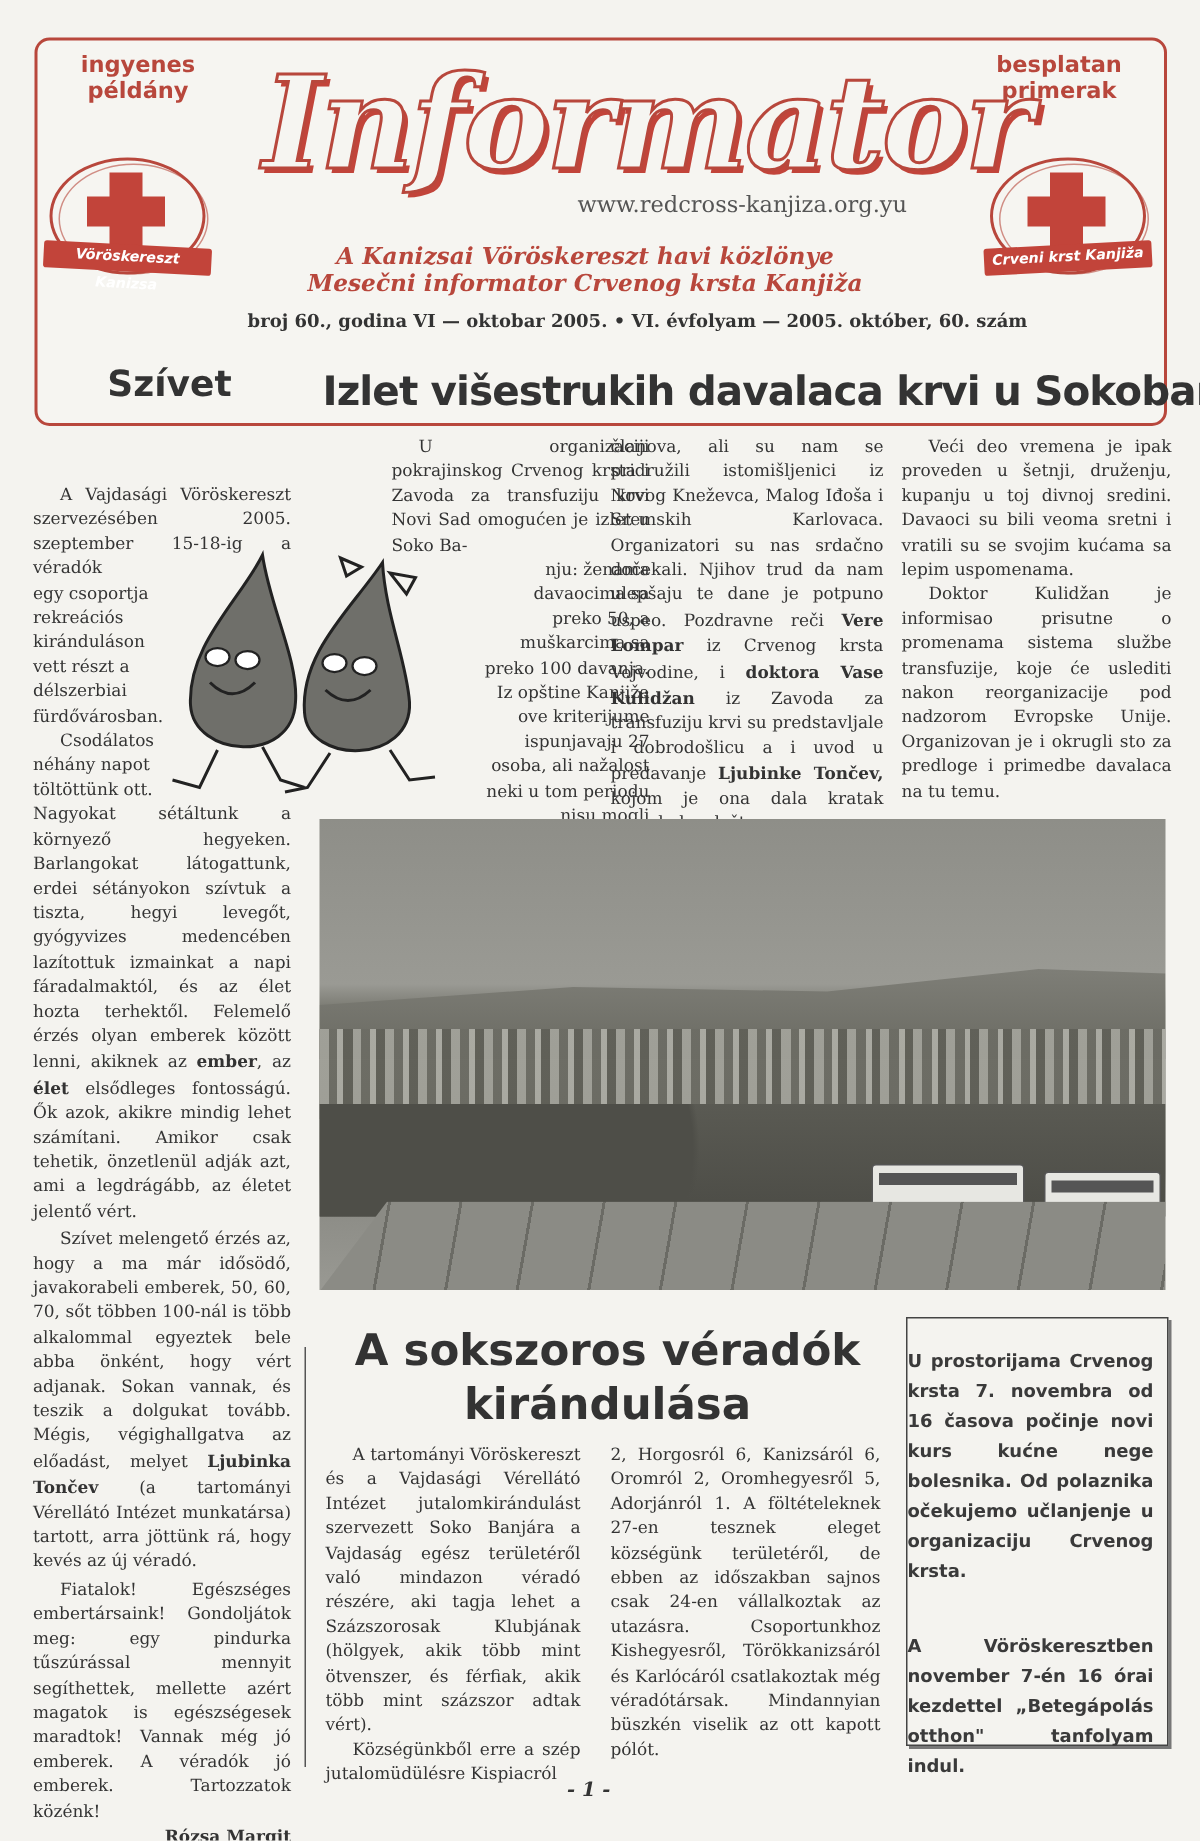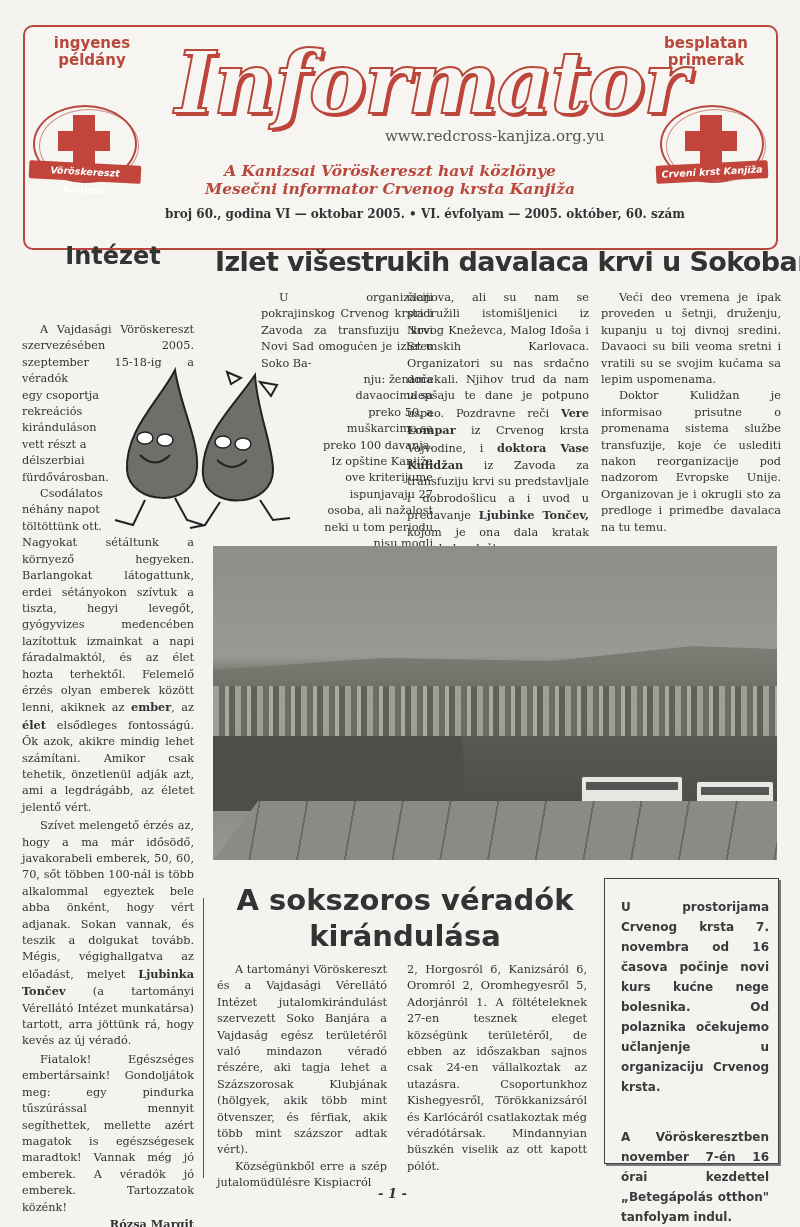--- a/index.html
+++ b/index.html
@@ -1,21 +1,21 @@
 <!DOCTYPE html>
 <html><head>
 <meta charset="utf-8">
 <style>
   * { box-sizing: border-box; margin: 0; padding: 0; }
   html, body { width: 800px; height: 1227px; background: #f4f3ef; overflow: hidden; }
   body { position: relative; font-family: "DejaVu Serif", serif; color: #2a2a2a; }
 
   
   .masthead {
-    position: absolute; left: 23px; top: 25px; width: 755px; height: 225px;
+    position: absolute; left: 23px; top: 25px; width: 755px; height: 259px;
     border: 2px solid #b8473c; border-radius: 10px; background: #f6f5f1;
   }
   .corner-text {
     position: absolute; font-family: "DejaVu Sans", sans-serif; font-weight: bold;
     color: #b8473c; font-size: 15px; line-height: 17px; text-align: center;
   }
   .corner-left { left: 22px; top: 8px; width: 90px; }
   .corner-right { right: 20px; top: 8px; width: 100px; }
   .logo {
     position: absolute; width: 108px; height: 88px;
@@ -115,21 +115,21 @@
     font-family: "DejaVu Sans", sans-serif; font-weight: bold; font-size: 29px;
     line-height: 36px; color: #333;
   }
   .vline { position: absolute; left: 203px; top: 898px; width: 1px; height: 280px; background: #555; }
   .col-d { position: absolute; left: 217px; top: 962px; width: 170px; }
   .col-e { position: absolute; left: 407px; top: 962px; width: 180px; }
 
   .notice {
     position: absolute; left: 604px; top: 878px; width: 175px; height: 286px;
     border: 1.5px solid #444; box-shadow: 2px 2px 0 #777; background: #f4f3ef;
-    padding: 18px 9px 0 16px;
+    padding: 18px 9px 0 0;
     font-family: "DejaVu Sans", sans-serif; font-weight: bold; font-size: 12px;
     line-height: 20px; color: #3a3a3a; text-align: justify;
   }
   .notice p + p { margin-top: 30px; }
 
   .page-num {
     position: absolute; left: 378px; top: 1186px; font-family: "DejaVu Serif", serif;
     font-style: italic; font-weight: bold; font-size: 13px; color: #333;
   }
 </style>
@@ -158,21 +158,21 @@
   <div class="logo logo-right">
     <div class="ellipse"></div>
     <div class="cross-v"></div>
     <div class="cross-h"></div>
     <div class="banner">Crveni krst Kanjiža</div>
   </div>
 </header>
 
 <section class="col-left">
   <h2 class="left-title">
-    <span>Intézet</span><br>
+    <span>Szívet</span><br>
   </h2>
 </section>
 
 <article class="left-body body-text">
   <p><span>A Vajdasági Vöröskereszt szervezésében 2005. szeptember 15-18-ig a véradók</span></p>
   <div class="narrow" style="text-align:left;">
     <span>egy csoportja rekreációs kiránduláson vett részt a délszerbiai fürdővárosban.</span>
     <p style="margin-top:0;"><span>Csodálatos néhány napot töltöttünk ott.</span></p>
   </div>
   <div>

